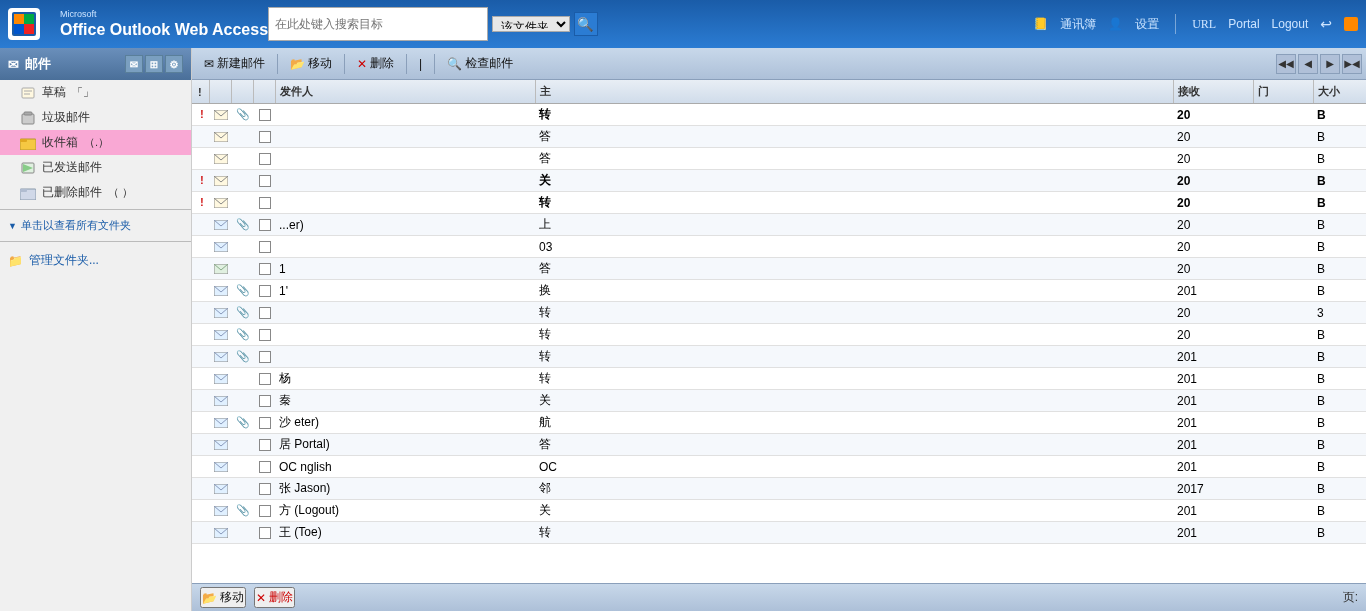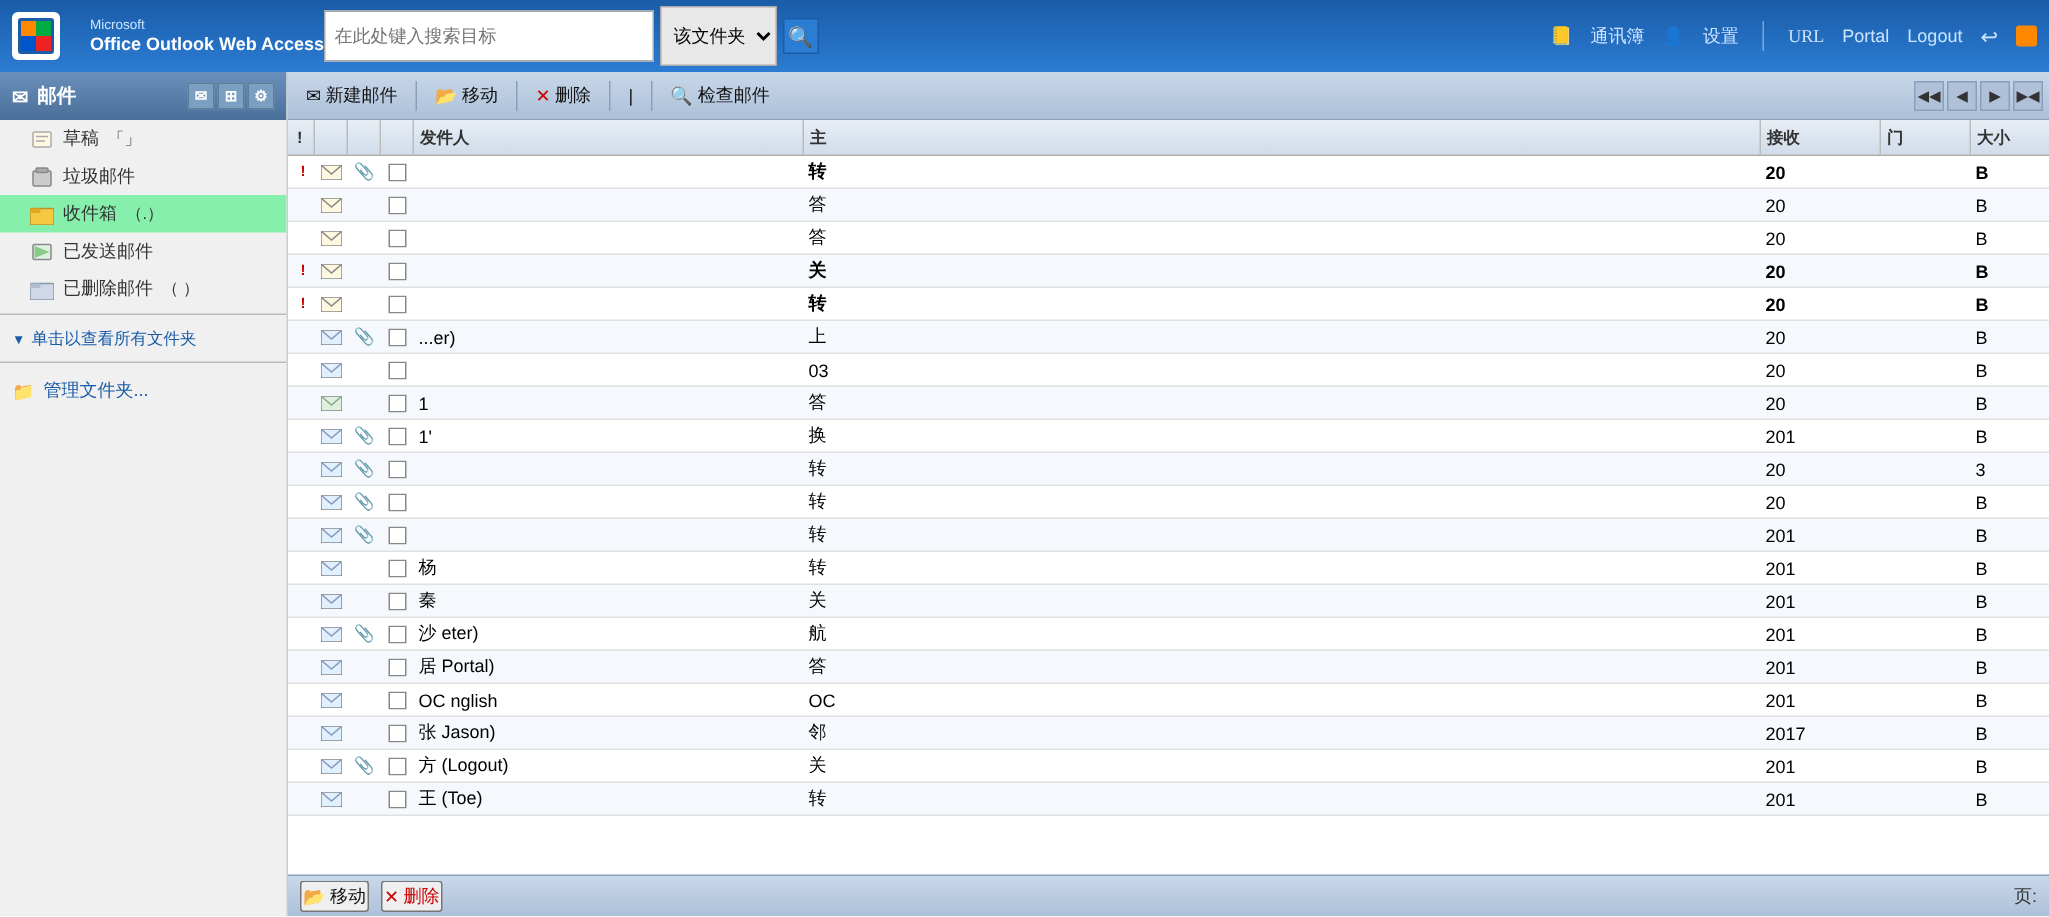--- a/index.html
+++ b/index.html
@@ -43,21 +43,21 @@
     }
     #search-input {
       width: 220px;
       height: 34px;
       border: 1px solid #aaa;
       padding: 2px 6px;
       font-size: 12px;
       color: #999;
     }
     #search-scope {
-      height: 40px;
+      height: 16px;
       border: 1px solid #aaa;
       padding: 2px 4px;
       font-size: 12px;
       background: #e8e8e8;
       font-family: Liberation Serif, serif;
     }
     #search-btn {
       width: 24px;
       height: 24px;
       background: #2b7cd3;
@@ -128,21 +128,21 @@
     }
     .sidebar-item {
       display: flex;
       align-items: center;
       padding: 4px 20px;
       cursor: pointer;
       gap: 6px;
       font-size: 12px;
       color: #333;
     }
-    .sidebar-item.active { background: #86efac; }
+    .sidebar-item.active { background: #f9a8d4; }
     .sidebar-item .item-icon {
       width: 16px;
       height: 16px;
       display: flex;
       align-items: center;
       justify-content: center;
       font-size: 13px;
     }
     .sidebar-item .badge {
       color: #333;
@@ -340,21 +340,21 @@
       <svg width="28" height="28" viewBox="0 0 28 28">
         <rect x="2" y="2" width="24" height="24" rx="2" fill="#1a5ca8"></rect>
         <rect x="4" y="4" width="10" height="10" fill="#ff8800"></rect>
         <rect x="14" y="4" width="10" height="10" fill="#00aa44"></rect>
         <rect x="4" y="14" width="10" height="10" fill="#0055cc"></rect>
         <rect x="14" y="14" width="10" height="10" fill="#ee2222"></rect>
       </svg>
     </div>
     <div style="display:flex;flex-direction:column;line-height:1.2;">
       <span style="font-size:9px;font-weight:normal;color:#cce4ff;">Microsoft</span>
-      <span style="font-size:12px;font-weight:bold;color:#fff;">Office Outlook Web Access</span>
+      <span style="font-size:16px;font-weight:bold;color:#fff;">Office Outlook Web Access</span>
     </div>
   </div>
   <div id="search-area">
     <input type="text" id="search-input" placeholder="在此处键入搜索目标" style="">
     <select id="search-scope">
       <option>该文件夹</option>
     </select>
     <button id="search-btn">🔍</button>
   </div>
   <div id="header-right">

